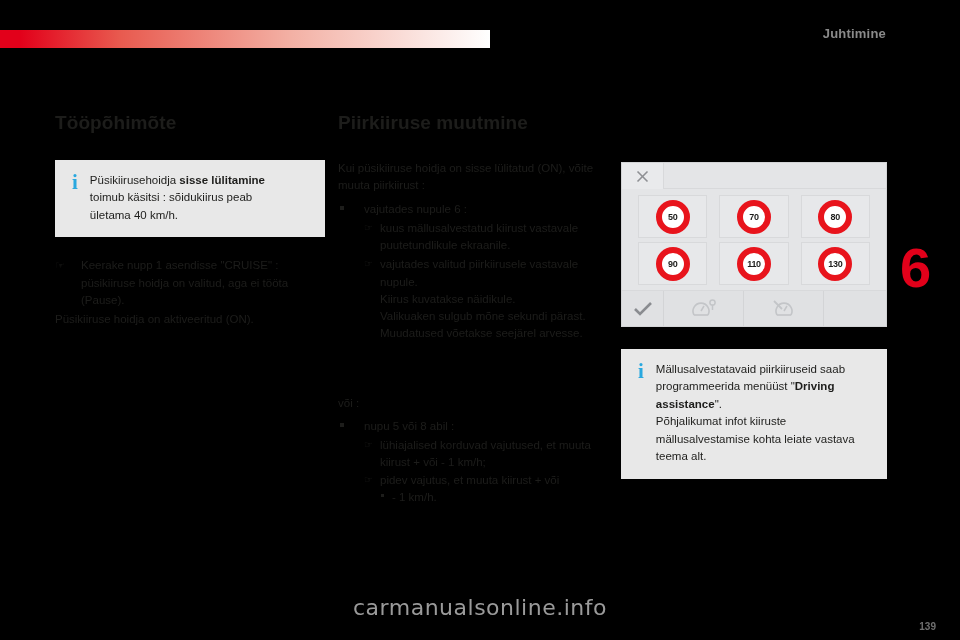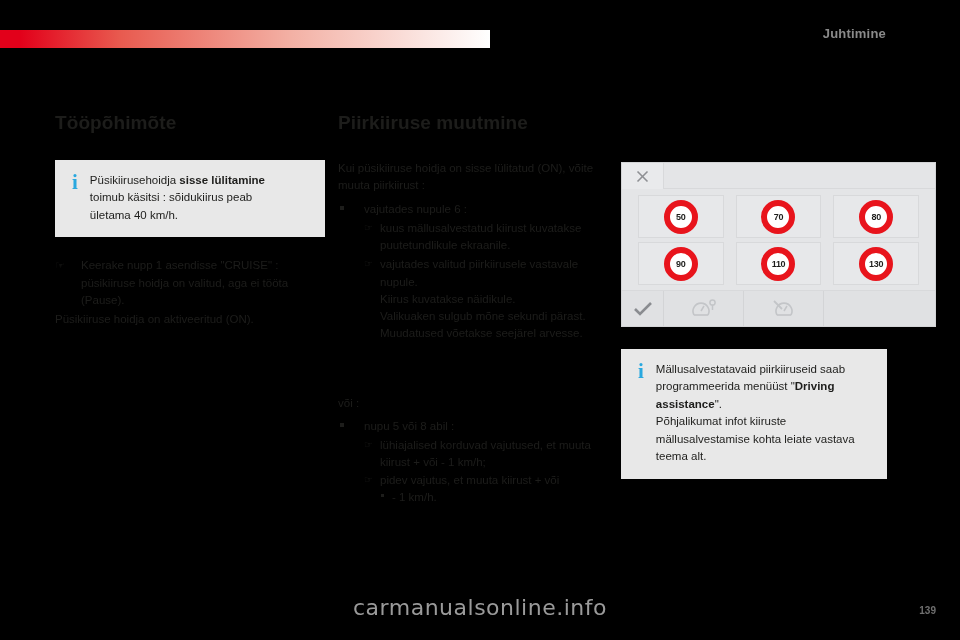--- a/index.html
+++ b/index.html
@@ -83,21 +83,21 @@
   ul.lvl3{list-style:none;margin:0;padding:0;}
   ul.lvl3>li{
     position:relative;padding-left:12px;font-size:11.5px;line-height:1.5;color:#1d1d1b;
   }
   ul.lvl3>li>.b3{position:absolute;left:1px;top:5px;width:3px;height:3px;background:#1d1d1b;}
 
   .sub-ind{margin-left:26px;}
 
   
   .screen{
-    position:relative;width:315px;height:165px;
+    position:relative;width:266px;height:165px;
     background:#e4e5e7;border:1px solid #d3d4d6;box-sizing:border-box;
   }
   .screen-top{
     position:absolute;left:0;top:0;width:100%;height:26px;background:#e4e5e7;
     border-bottom:1px solid #d8d9db;box-sizing:border-box;
   }
   .close-cell{
     position:absolute;left:0;top:0;width:42px;height:26px;
     background:#e9eaec;border-right:1px solid #d8d9db;box-sizing:border-box;
     display:flex;align-items:center;justify-content:center;
@@ -131,21 +131,21 @@
   }
   .bcell:last-child{border-right:none;}
 
   
   .watermark{
     position:absolute;left:0;bottom:20px;width:100%;
     text-align:center;color:#9a9a9a;font-size:22px;letter-spacing:.5px;
     font-family:"DejaVu Sans",sans-serif;
   }
   .pagenum{
-    position:absolute;right:24px;bottom:24px;
+    position:absolute;right:24px;bottom:8px;
     color:#6f6f6f;font-size:10px;font-weight:bold;
   }
 </style>
 </head>
 <body>
 
 <div class="page">
 
   <div class="top-rule"></div>
   <div class="section-title">Juhtimine</div>
@@ -185,21 +185,21 @@
       <li>
         <span class="bullet"></span>
         <span>vajutades nupule 6 :</span>
       </li>
     </ul>
 
     <div class="sub-ind">
       <ul class="lvl2">
         <li>
           <span class="hand2">☞</span>
-          <span>kuus mällusalvestatud kiirust kuvatakse puutetundlikule ekraanile.</span>
+          <span>kuus mällusalvestatud kiirust vastavale puutetundlikule ekraanile.</span>
         </li>
         <li style="margin-top:2px;">
           <span class="hand2">☞</span>
           <span>vajutades valitud piirkiirusele vastavale nupule.</span><br>
           <span>Kiirus kuvatakse näidikule.</span><br>
           <span>Valikuaken sulgub mõne sekundi pärast.</span><br>
           <span>Muudatused võetakse seejärel arvesse.</span>
         </li>
       </ul>
     </div>

